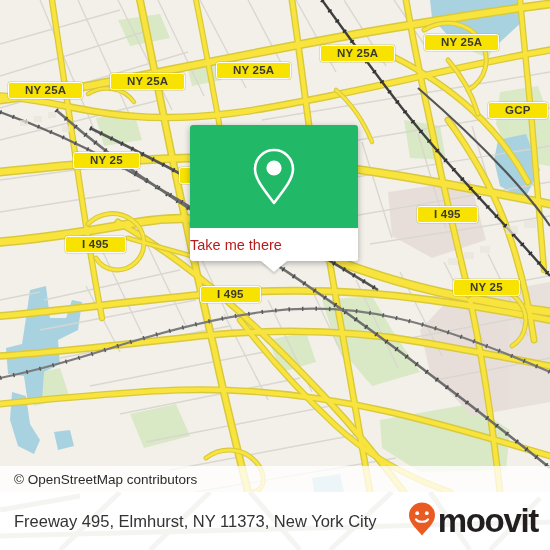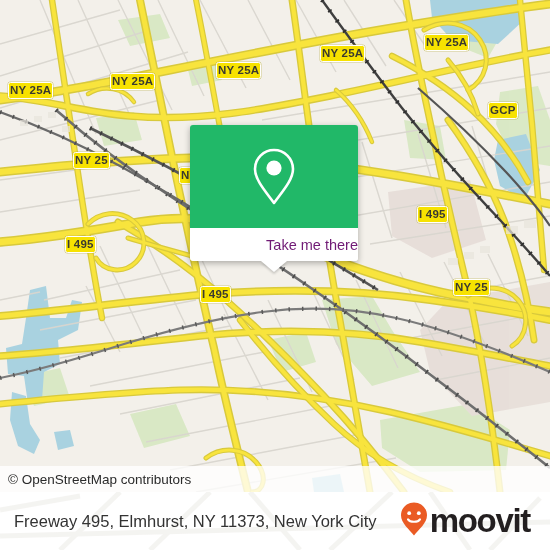--- a/index.html
+++ b/index.html
@@ -43,21 +43,21 @@
     box-sizing: border-box;
     background: #f7e200;
     border: 1.5px solid #ffffff;
     border-radius: 2.5px;
     color: #3a3a30;
     font-family: "Liberation Sans", sans-serif;
     font-weight: bold;
     font-size: 11.5px;
     line-height: 15px;
     height: 17px;
-    padding: 0 1px;
+    padding: 0 16px;
     white-space: nowrap;
     letter-spacing: 0.2px;
     box-shadow: 0 0 0 0.5px rgba(180,170,60,0.55);
   }
 
   
   #popup-card {
     position: absolute;
     left: 190px;
     top: 125px;
@@ -76,22 +76,22 @@
     justify-content: center;
   }
   #popup-head svg { display: block; }
   #popup-foot {
     position: relative;
     height: 33px;
     background: #ffffff;
     border-radius: 0 0 3px 3px;
     display: flex;
     align-items: center;
-    justify-content: flex-end;
-    color: #701a75;
+    justify-content: flex-start;
+    color: #b91c1c;
     font-size: 14.5px;
     font-family: "Liberation Sans", sans-serif;
   }
   #popup-tail {
     position: absolute;
     left: 50%;
     top: 100%;
     margin-left: -13px;
     width: 0; height: 0;
     border-left: 13px solid transparent;
@@ -106,21 +106,21 @@
     left: 0;
     top: 466px;
     width: 550px;
     height: 26px;
     background: rgba(255,255,255,0.78);
     display: flex;
     align-items: center;
     z-index: 30;
   }
   #osm-attrib span {
-    padding-left: 8px;
+    padding-left: 14px;
     font-size: 13.5px;
     color: #2b2b2b;
     font-family: "Liberation Sans", sans-serif;
   }
 
   
   #bottom-bar {
     position: absolute;
     left: 0;
     top: 492px;
@@ -146,21 +146,21 @@
     font-size: 16.5px;
     color: #333333;
     white-space: nowrap;
     font-family: "Liberation Sans", sans-serif;
     z-index: 2;
   }
   #moovit-logo {
     position: relative;
     display: flex;
     align-items: center;
-    padding-right: 20px;
+    padding-right: 12px;
     z-index: 2;
   }
   #moovit-wordmark {
     font-family: "Liberation Sans", sans-serif;
     font-weight: bold;
     font-size: 33px;
     letter-spacing: -1.3px;
     color: #231f20;
     margin-left: 1px;
   }

